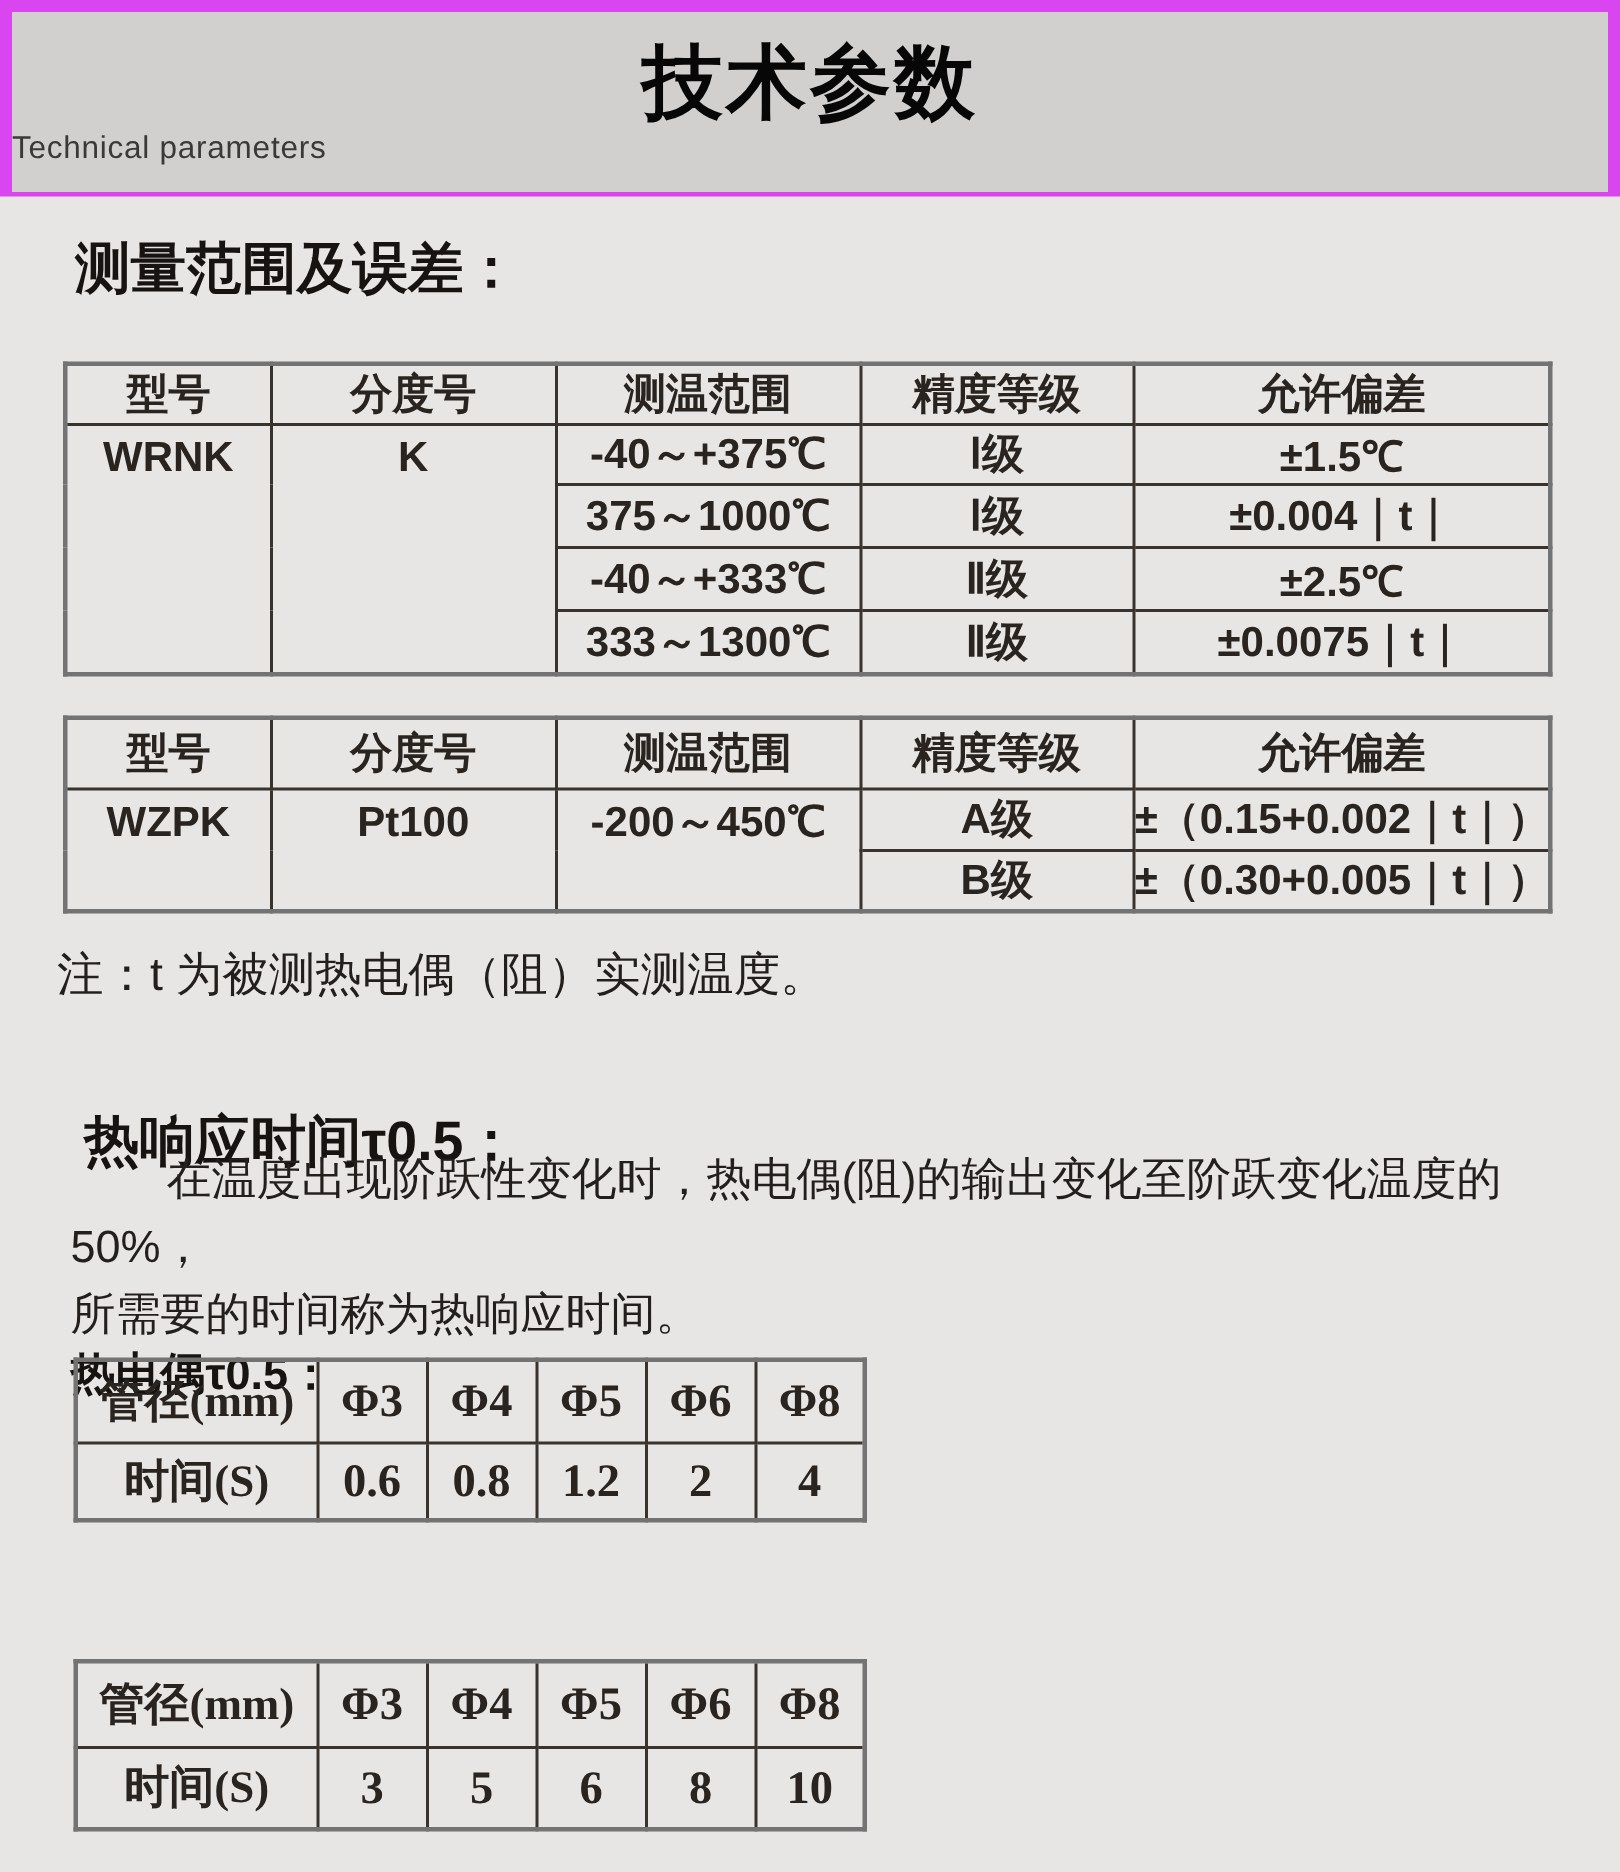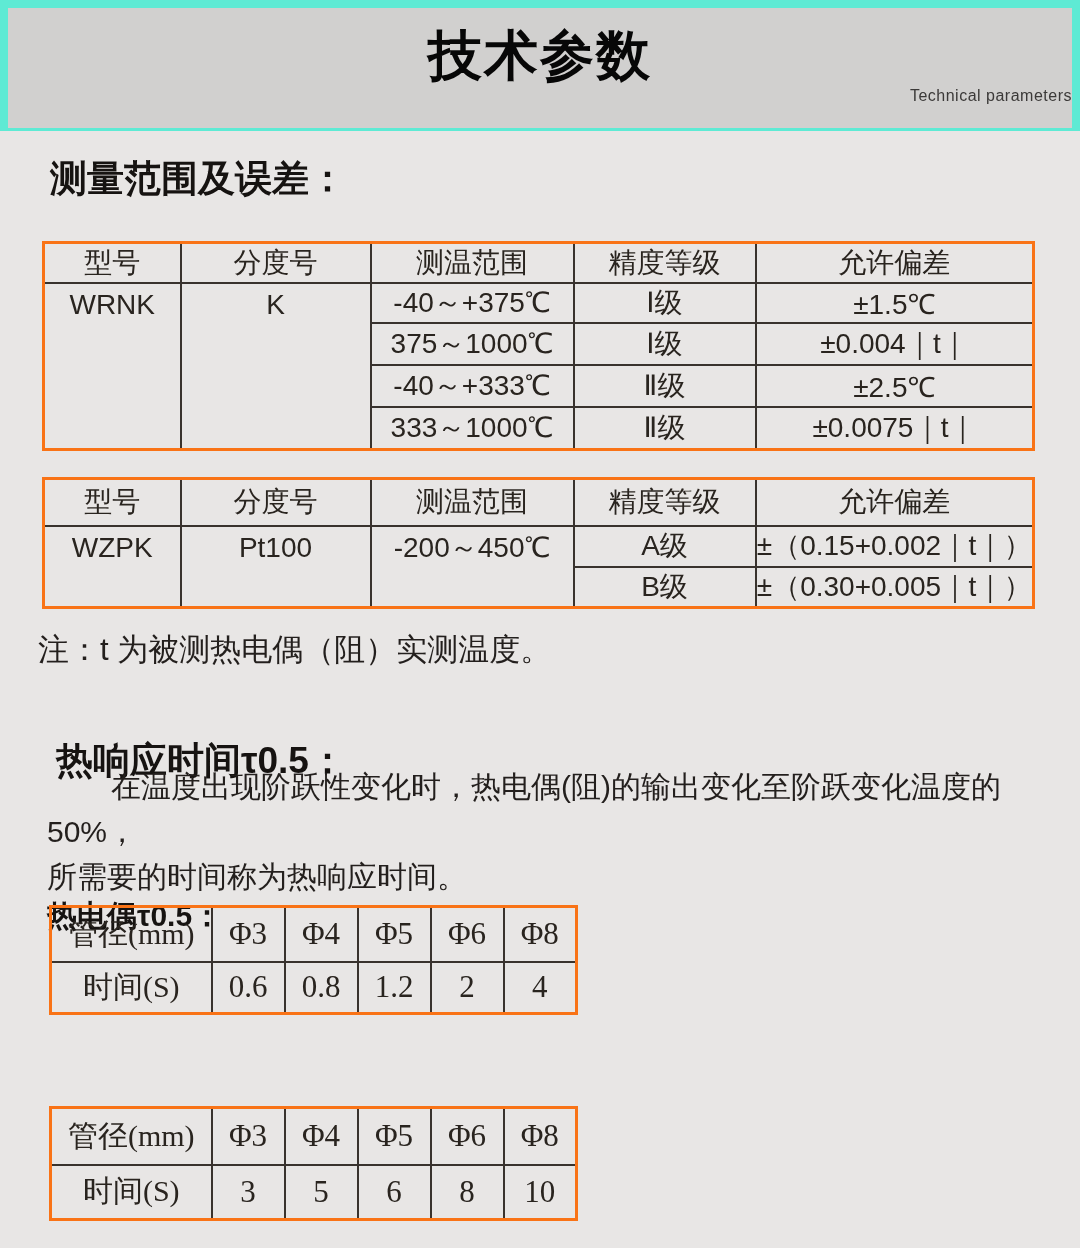--- a/index.html
+++ b/index.html
@@ -1,55 +1,55 @@
 <!DOCTYPE html>
 <html><head>
 <meta charset="utf-8">
 <style>
   * { box-sizing: border-box; }
   html,body { margin:0; padding:0; background:#ffffff; }
   #page {
     position:relative; width:1080px; height:1248px;
-    background:#5eead4; overflow:hidden;
+    background:#d946ef; overflow:hidden;
     font-family:"Liberation Sans", sans-serif;
     color:#26211e;
   }
   .content-bg {
     position:absolute; left:0; top:131px; width:1080px; height:1117px;
     background:#e8e6e5;
   }
   .band {
     position:absolute; left:8px; top:8px; width:1064px; height:120px;
     background:#d1d0cf;
   }
   .band .title {
     margin-top:16px; text-align:center;
     font-size:54px; font-weight:700; letter-spacing:2px;
     color:#070707; line-height:1.15;
   }
   .band .subtitle {
-    text-align:right; font-size:16px; color:#3b3938;
+    text-align:left; font-size:21px; color:#3b3938;
     margin-top:1px; letter-spacing:0.5px;
   }
   .sec-title { position:absolute; font-weight:700; color:#161311; }
   #sec-range    { left:50px; top:154px; font-size:37px; }
   #sec-response { left:56px; top:736px; font-size:37px; }
   .sub-title { position:absolute; font-weight:700; color:#161311; font-size:30px; }
   #sub-tc  { left:47px; top:857px;margin-top:39px; }
   #sub-rtd { left:47px; top:1049px; }
   .note { position:absolute; left:38px; top:629px; font-size:31px; color:#231f1d; }
   .para {
     position:absolute; left:47px; top:764px; width:1005px;
     font-size:30px; line-height:45px; color:#231f1d;
   }
   .para .indent { text-indent:64px; }
 
   table.grid {
     position:absolute; border-collapse:collapse; table-layout:fixed;
-    border:3px solid #f97316; color:#29241f;
+    border:3px solid #737373; color:#29241f;font-weight:bold;
   }
   table.grid td {
     border:2px solid #39332e; text-align:center; vertical-align:middle;
     padding:0; overflow:hidden; white-space:nowrap;
   }
   #t1 { left:42px; top:241px; width:990px; font-size:28px; }
   #t2 { left:42px; top:477px; width:990px; font-size:28px; }
   #t1 td.vtop { vertical-align:top; line-height:42px; }
   #t2 td.vtop { vertical-align:top; line-height:41px; }
   #t3, #t4 {
@@ -100,21 +100,21 @@
         <td>375～1000℃</td>
         <td>Ⅰ级</td>
         <td>±0.004｜t｜</td>
       </tr>
       <tr style="height:42px">
         <td>-40～+333℃</td>
         <td>Ⅱ级</td>
         <td>±2.5℃</td>
       </tr>
       <tr style="height:42px">
-        <td>333～1000℃</td>
+        <td>333～1300℃</td>
         <td>Ⅱ级</td>
         <td>±0.0075｜t｜</td>
       </tr>
     </tbody>
   </table>
 
   <table class="grid" id="t2">
     <colgroup>
       <col style="width:137px">
         <col style="width:190px">

